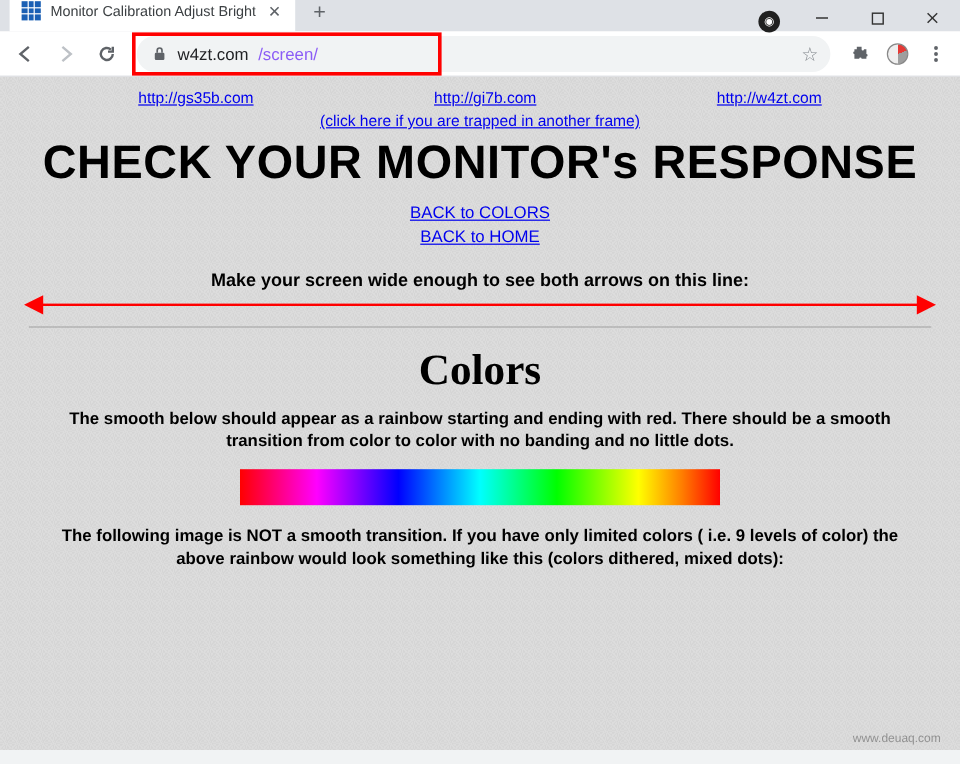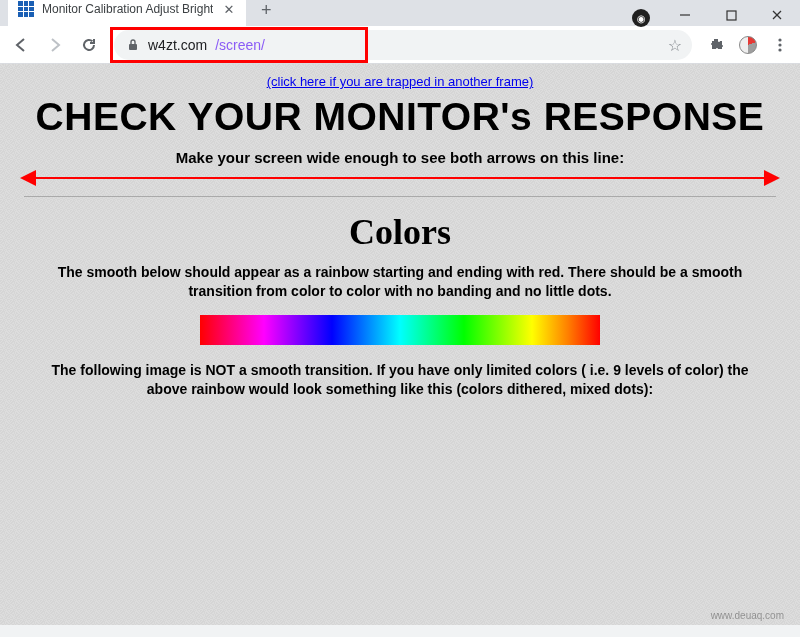--- a/index.html
+++ b/index.html
@@ -312,24 +312,33 @@
     <svg width="16" height="16">
         <circle cx="8" cy="3" r="1.6" fill="#5f6368"></circle>
         <circle cx="8" cy="8" r="1.6" fill="#5f6368"></circle>
         <circle cx="8" cy="13" r="1.6" fill="#5f6368"></circle>
       </svg>
   </div>
 </div>
 
 <div class="viewport">
   <div class="page">
+    <div class="top-links">
+      <a href="#">http://gs35b.com</a>
+      <a href="#">http://gi7b.com</a>
+      <a href="#">http://w4zt.com</a>
+    </div>
     <div class="frame-link">
       <a href="#">(click here if you are trapped in another frame)</a>
     </div>
     <h1 class="hdr">CHECK YOUR MONITOR's RESPONSE</h1>
+    <div class="back-links">
+      <a href="#">BACK to COLORS</a><br>
+      <a href="#">BACK to HOME</a>
+    </div>
     <div class="widen">Make your screen wide enough to see both arrows on this line:</div>
     <div class="arrow-line">
       <div class="arrow-head-l"></div>
       <div class="arrow-shaft"></div>
       <div class="arrow-head-r"></div>
     </div>
     <hr class="sep">
     <h2 class="colors">Colors</h2>
     <div class="para">The smooth below should appear as a rainbow starting and ending with red. There should be a smooth transition from color to color with no banding and no little dots.</div>
     <div class="rainbow"></div>

